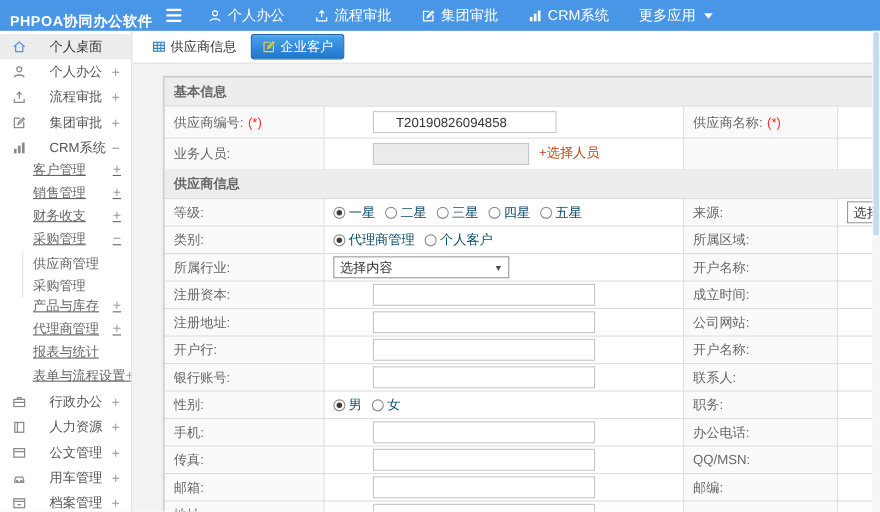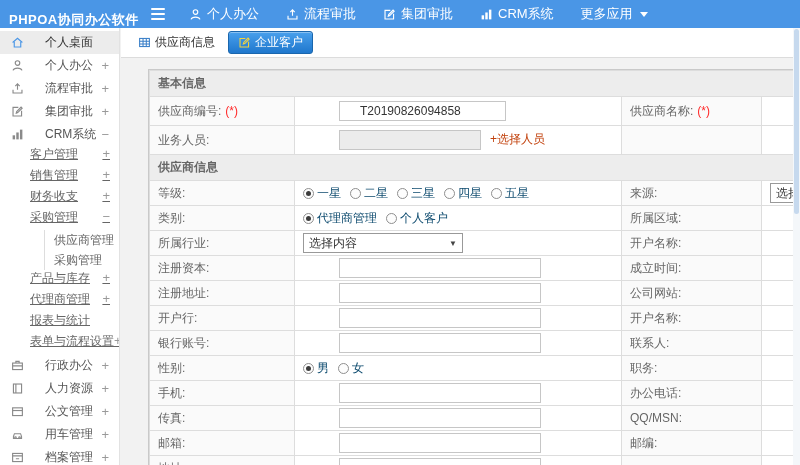--- a/index.html
+++ b/index.html
@@ -23,21 +23,21 @@
   .sidebar{position:absolute;top:28px;left:0;width:120px;bottom:0;background:#fff;
     border-right:1px solid #e2e2e2;padding-top:3px;box-sizing:border-box;overflow:hidden;z-index:8;}
   .side-item{display:flex;align-items:center;height:23px;padding:0 10px 0 11px;color:#555;cursor:pointer;}
   .side-item .ico{color:#8a8a8a;}
   .side-item .lab{flex:1;margin-left:21px;white-space:nowrap;}
   .side-item.active{background:#ececec;color:#333;}
   .side-item.active .ico{color:#4a96e6;}
   .expand{color:#999;font-size:13px;}
   .side-sub{display:flex;align-items:flex-start;height:21px;padding:0 9px 0 30px;color:#666;cursor:pointer;text-decoration:underline;}
   .side-sub .lab{flex:1;white-space:nowrap;}
-  .sub2-wrap{margin-left:44px;border-left:1px solid #ddd;text-align:center;}
+  .sub2-wrap{margin-left:20px;border-left:1px solid #ddd;text-align:center;}
   .side-sub2{display:flex;align-items:center;height:20px;padding-left:9px;color:#666;cursor:pointer;white-space:nowrap;}
   
   .main{position:absolute;left:121px;top:28px;right:0;bottom:0;}
   .tabbar{height:29px;background:#fff;border-bottom:1px solid #dcdcdc;display:flex;align-items:center;
     padding-left:13px;gap:9px;}
   .tab{display:flex;align-items:center;gap:4px;color:#333;cursor:pointer;padding:2px 4px;}
   .tab .tico{color:#3a7fc8;}
   .tab.active{background:linear-gradient(#49a0ec,#1f77cd);border:1px solid #1a66ad;color:#fff;
     border-radius:3px;padding:2px 9px;box-shadow:inset 0 1px 0 rgba(255,255,255,.35);}
   .tab.active .tico{color:#f5d33b;}

